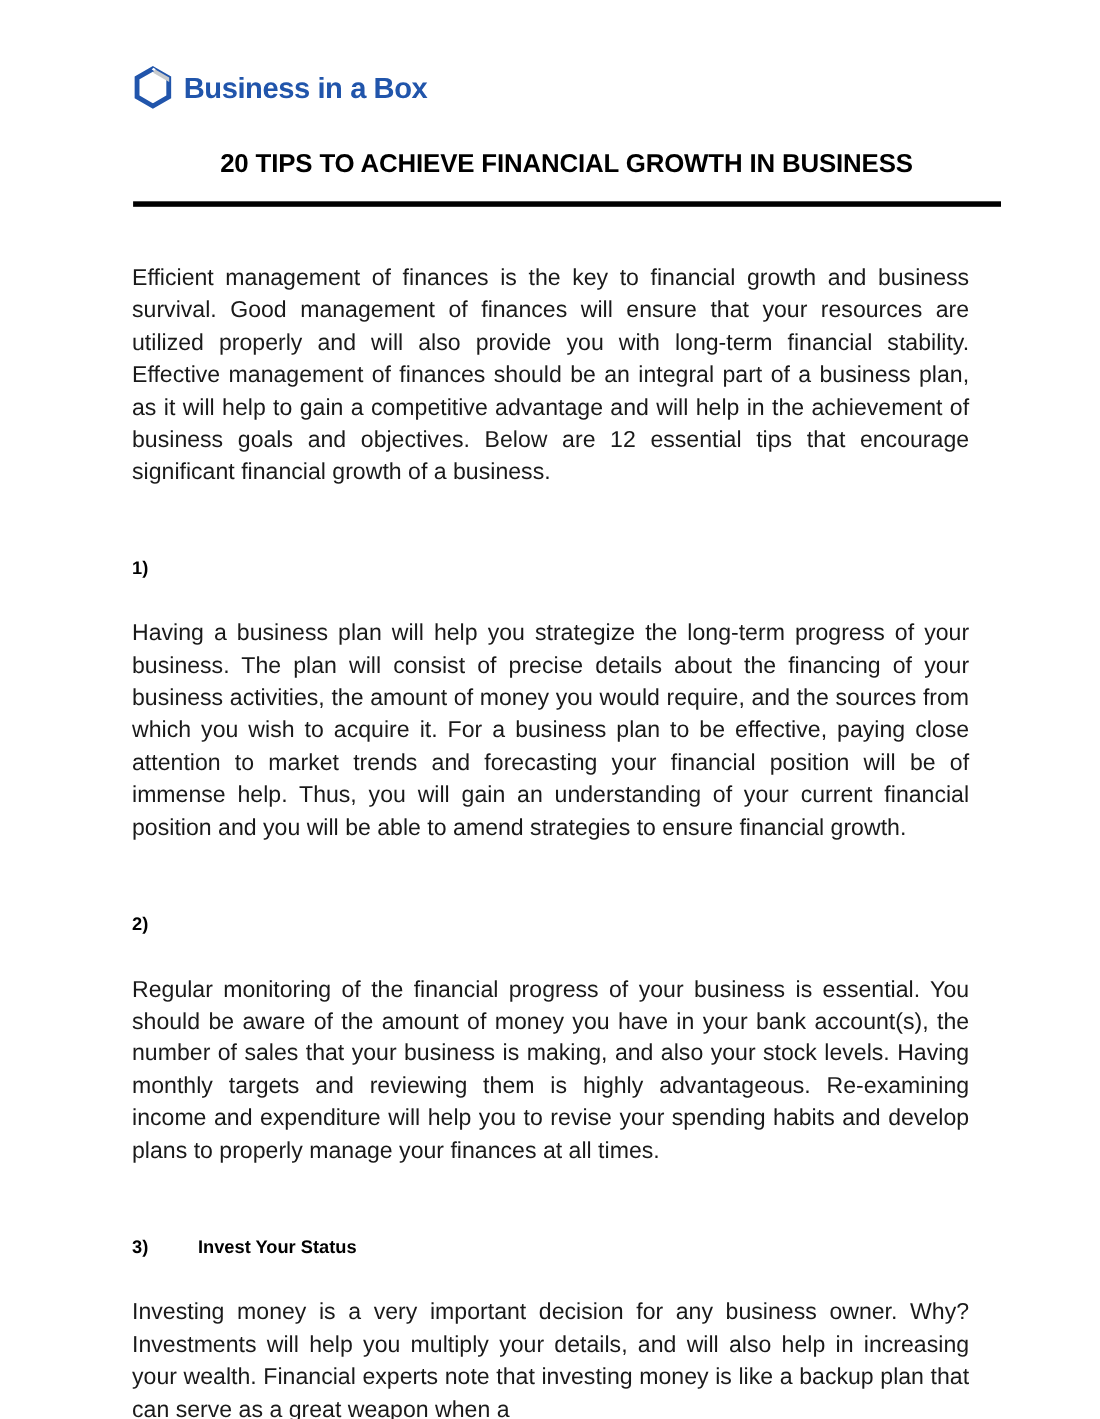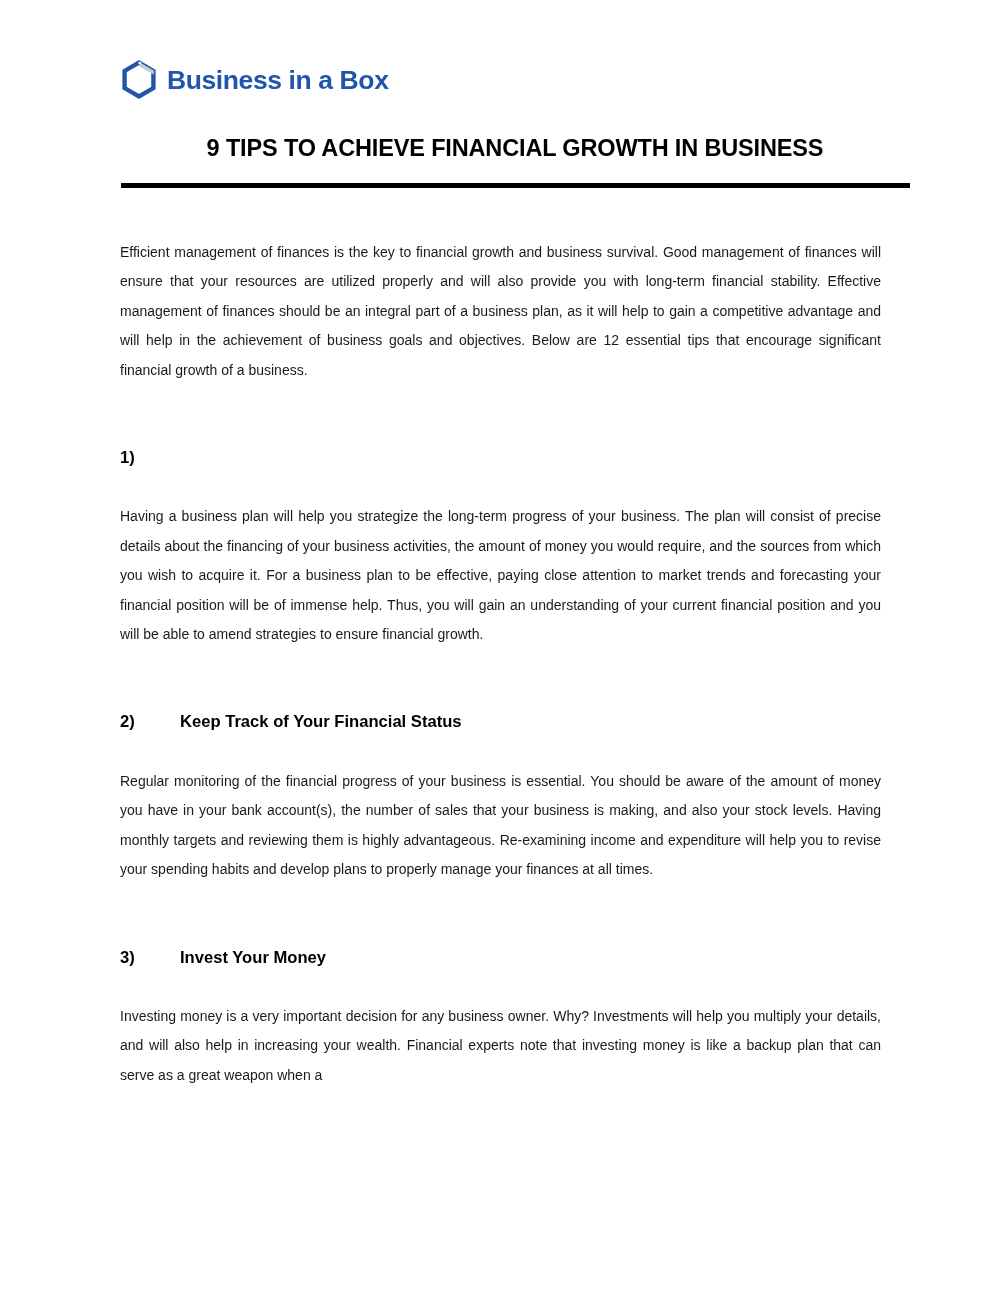--- a/index.html
+++ b/index.html
@@ -74,21 +74,21 @@
   
   .content {
     position: absolute;
     left: 120px;
     top: 238px;
     width: 761px;
   }
 
   p.para {
     margin: 0;
-    font-size: 14px;
+    font-size: 21px;
     line-height: 29.4px;
     text-align: justify;
     text-justify: inter-word;
     color: #1a1a1a;
     -webkit-hyphens: none;
     hyphens: none;
   }
   p.para.last-free {
     text-align: justify;
   }
@@ -121,53 +121,52 @@
 
   <div class="logo-block">
     <svg class="logo-mark" viewBox="0 0 38 40">
       <path d="M19 2.6 L33.4 10.9 L33.4 28.1 L19 36.4 L4.6 28.1 L4.6 10.9 Z" fill="none" stroke="#2155ab" stroke-width="4.4" stroke-linejoin="miter"></path>
       <path d="M19.6 2.2 L33.8 10.4 L33.8 14.6 L19.6 6.4 Z" fill="#c7cacd"></path>
       <path d="M19.4 1.6 L21.6 2.9 L20.0 4.4 L17.9 3.1 Z" fill="#ffffff"></path>
     </svg>
     <div class="logo-word">Business in a Box</div>
   </div>
 
-  <div class="doc-title">9 TIPS TO ACHIEVE FINANCIAL GROWTH IN BUSINESS</div>
+  <div class="doc-title">20 TIPS TO ACHIEVE FINANCIAL GROWTH IN BUSINESS</div>
   <div class="rule"></div>
 
   <div class="content">
 
     <p class="para">Efficient management of finances is the key to financial growth and business survival. Good management of finances will ensure that your resources are utilized properly and will also provide you with long-term financial stability. Effective management of finances should be an integral part of a business plan, as it will help to gain a competitive advantage and will help in the achievement of business goals and objectives. Below are 12 essential tips that encourage significant financial growth of a business.</p>
 
     <div class="spacer-lg"></div>
 
     <h2 class="section-head">
       <span class="num">1)</span>
     </h2>
 
     <div class="spacer-md"></div>
 
     <p class="para">Having a business plan will help you strategize the long-term progress of your business. The plan will consist of precise details about the financing of your business activities, the amount of money you would require, and the sources from which you wish to acquire it. For a business plan to be effective, paying close attention to market trends and forecasting your financial position will be of immense help. Thus, you will gain an understanding of your current financial position and you will be able to amend strategies to ensure financial growth.</p>
 
     <div class="spacer-lg"></div>
 
     <h2 class="section-head">
       <span class="num">2)</span>
-      <span class="htext">Keep Track of Your Financial Status</span>
     </h2>
 
     <div class="spacer-md"></div>
 
     <p class="para">Regular monitoring of the financial progress of your business is essential. You should be aware of the amount of money you have in your bank account(s), the number of sales that your business is making, and also your stock levels. Having monthly targets and reviewing them is highly advantageous. Re-examining income and expenditure will help you to revise your spending habits and develop plans to properly manage your finances at all times.</p>
 
     <div class="spacer-lg"></div>
 
     <h2 class="section-head">
       <span class="num">3)</span>
-      <span class="htext">Invest Your Money</span>
+      <span class="htext">Invest Your Status</span>
     </h2>
 
     <div class="spacer-md"></div>
 
     <p class="para last-free">Investing money is a very important decision for any business owner. Why? Investments will help you multiply your details, and will also help in increasing your wealth. Financial experts note that investing money is like a backup plan that can serve as a great weapon when a</p>
 
   </div>
 
 </div>
 

